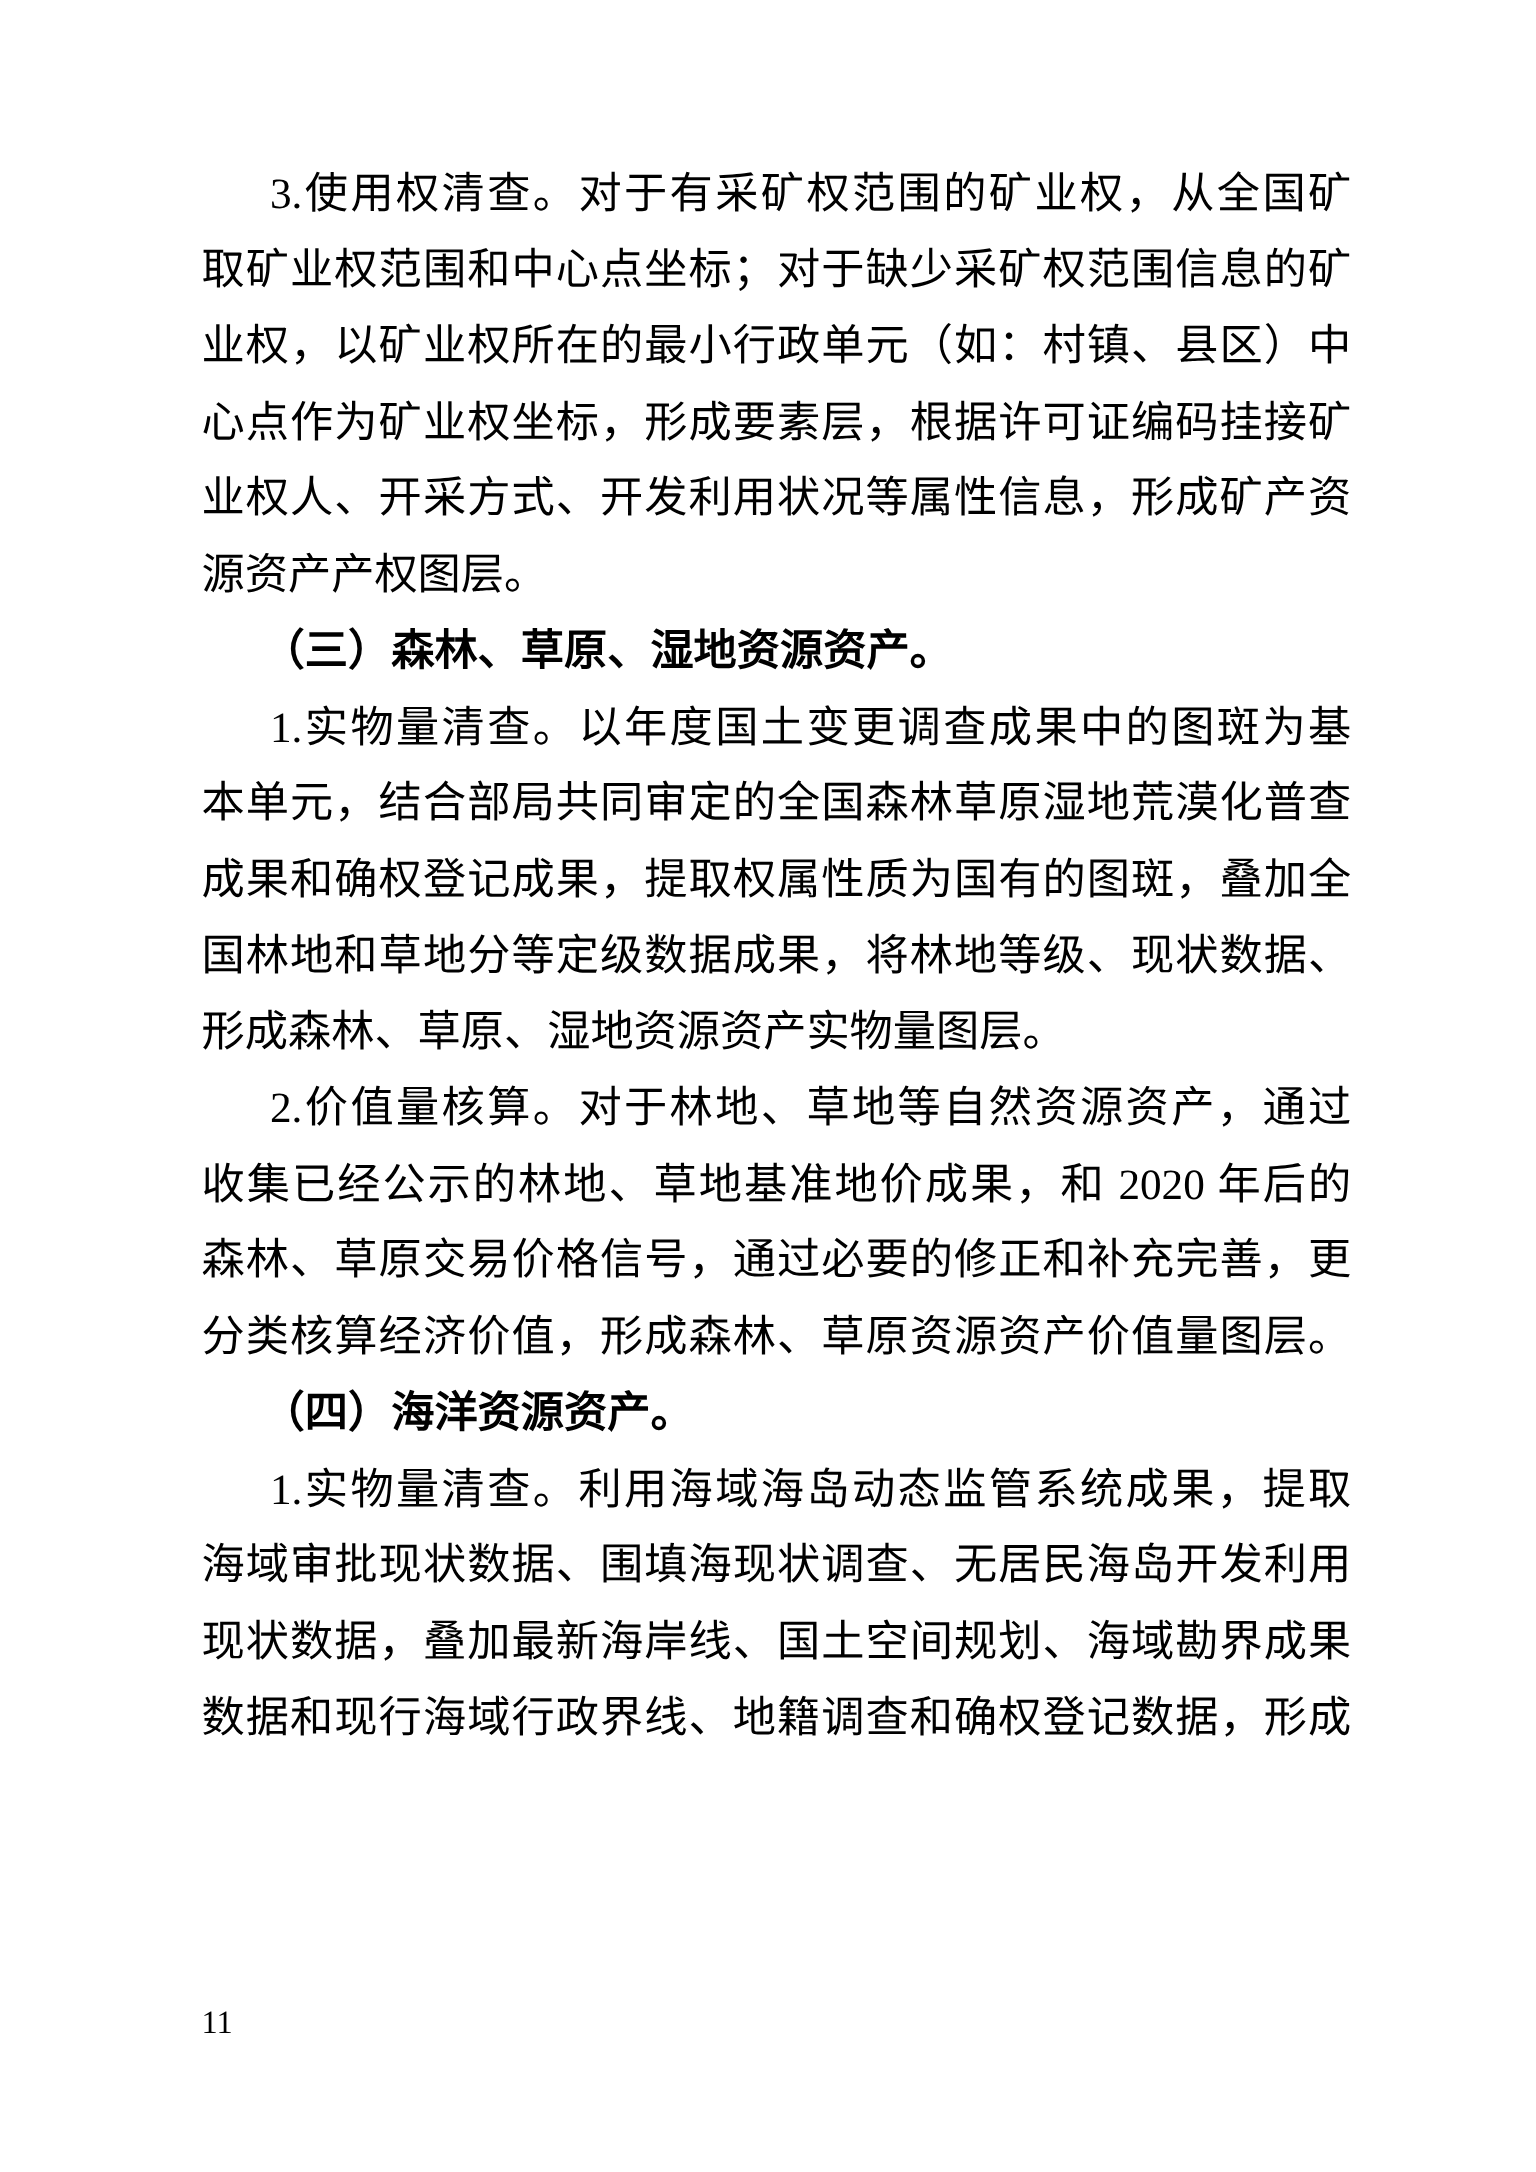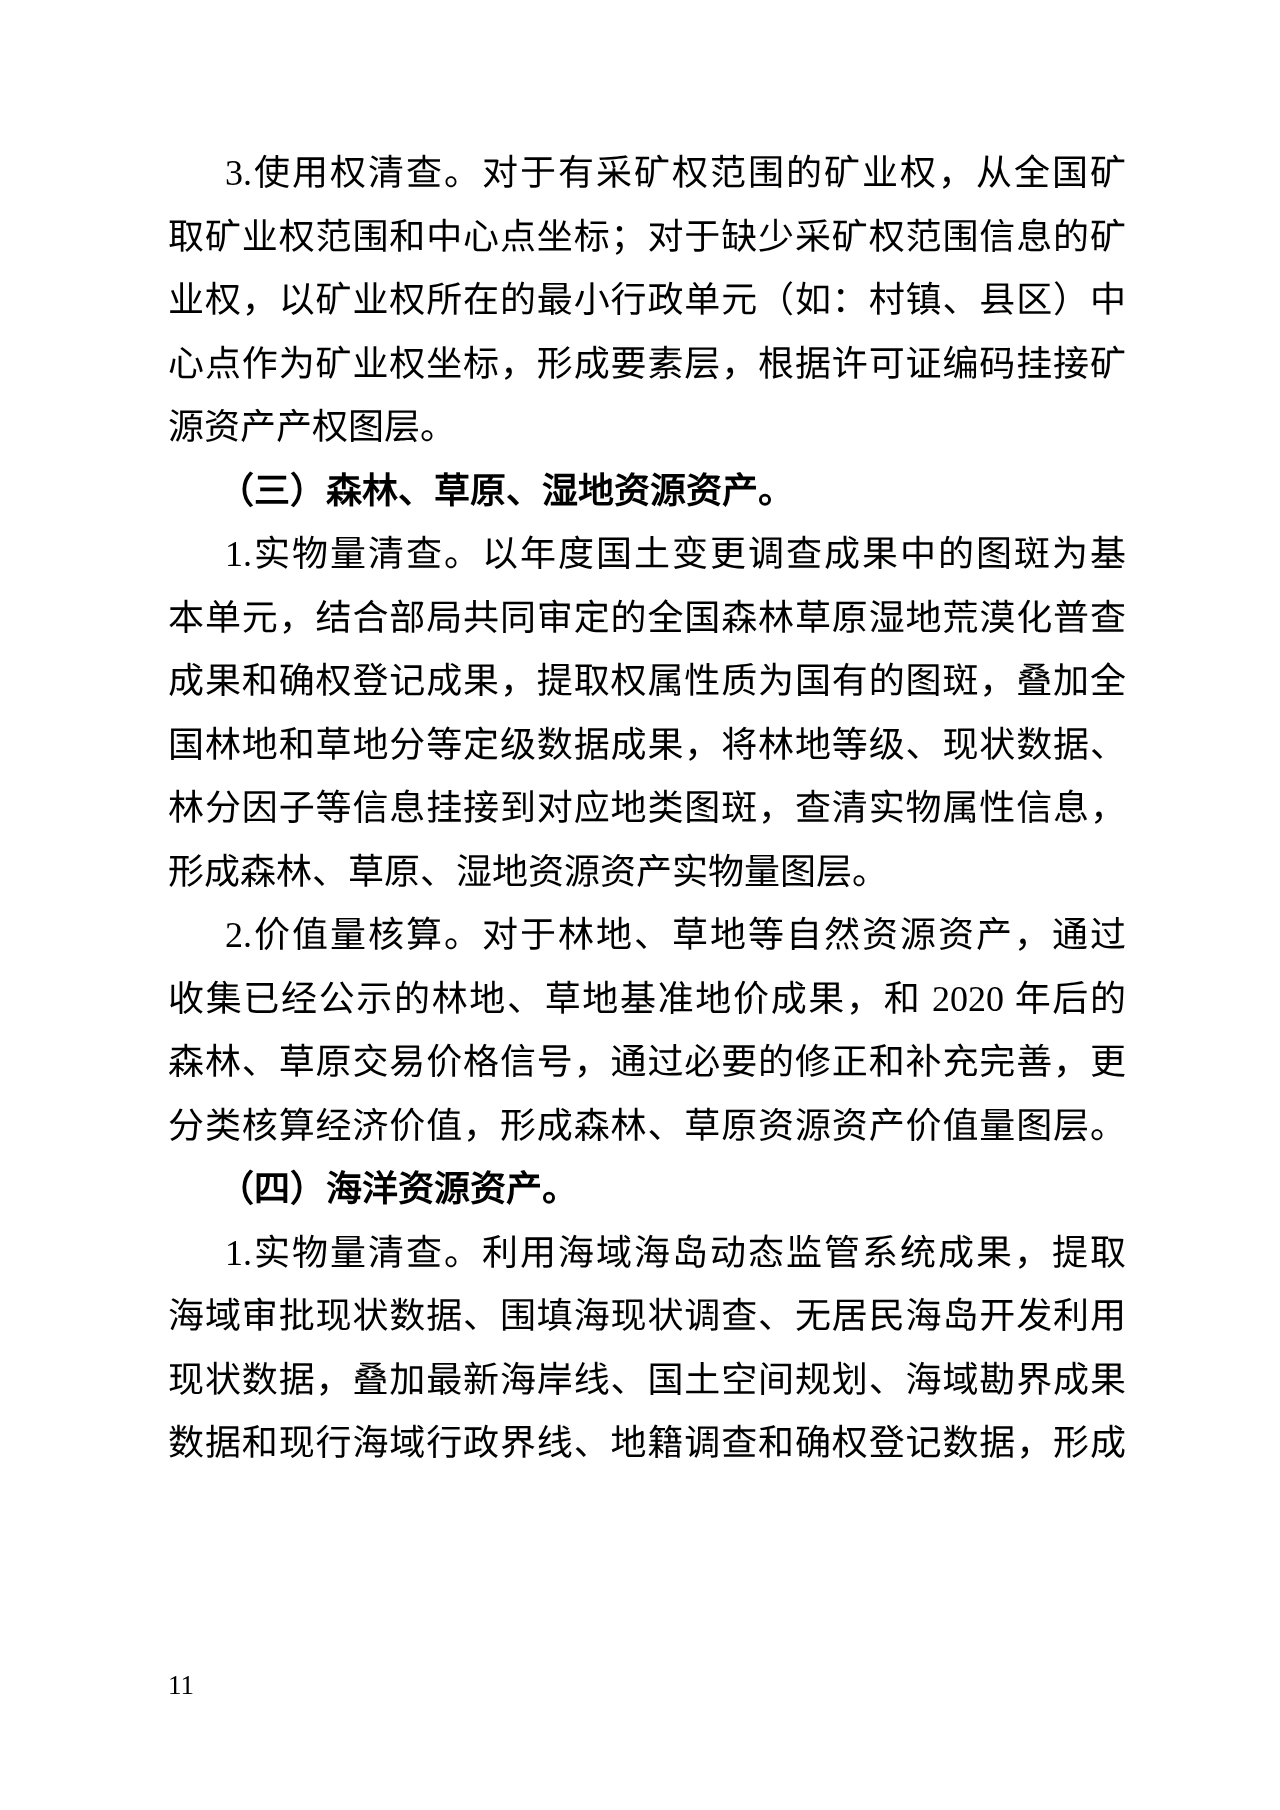--- a/index.html
+++ b/index.html
@@ -17,21 +17,21 @@
     position: relative;
     width: 1280px;
     height: 1810px;
     background: #ffffff;
     overflow: hidden;
   }
   
   .doc {
     position: absolute;
     left: 168px;
-    top: 142px;
+    top: 130px;
     width: 958px;
   }
   .line {
     height: 63.5px;
     line-height: 63.5px;
     font-size: 36px;
     overflow: hidden;
   }
   
   .line.fill {
@@ -61,27 +61,27 @@
 </style>
 </head>
 <body>
 
 <div class="page">
   <div class="doc">
       <div class="line indent fill">3.使用权清查。对于有采矿权范围的矿业权，从全国矿</div>
       <div class="line  fill">取矿业权范围和中心点坐标；对于缺少采矿权范围信息的矿</div>
       <div class="line  fill">业权，以矿业权所在的最小行政单元（如：村镇、县区）中</div>
       <div class="line  fill">心点作为矿业权坐标，形成要素层，根据许可证编码挂接矿</div>
+      <div class="line  fill">业权人、开采方式、开发利用状况等属性信息，形成矿产资</div>
       <div class="line">源资产产权图层。</div>
       <div class="line heading">（三）森林、草原、湿地资源资产。</div>
       <div class="line indent fill">1.实物量清查。以年度国土变更调查成果中的图斑为基</div>
       <div class="line  fill">本单元，结合部局共同审定的全国森林草原湿地荒漠化普查</div>
       <div class="line  fill">成果和确权登记成果，提取权属性质为国有的图斑，叠加全</div>
       <div class="line  fill">国林地和草地分等定级数据成果，将林地等级、现状数据、</div>
-      <div class="line  fill">林分因子等信息挂接到对应地类图斑，查清实物属性信息，</div>
       <div class="line">形成森林、草原、湿地资源资产实物量图层。</div>
       <div class="line indent fill">2.价值量核算。对于林地、草地等自然资源资产，通过</div>
       <div class="line  fill">收集已经公示的林地、草地基准地价成果，和 2020 年后的</div>
       <div class="line  fill">森林、草原交易价格信号，通过必要的修正和补充完善，更</div>
       <div class="line  fill">分类核算经济价值，形成森林、草原资源资产价值量图层。</div>
       <div class="line heading">（四）海洋资源资产。</div>
       <div class="line indent fill">1.实物量清查。利用海域海岛动态监管系统成果，提取</div>
       <div class="line  fill">海域审批现状数据、围填海现状调查、无居民海岛开发利用</div>
       <div class="line  fill">现状数据，叠加最新海岸线、国土空间规划、海域勘界成果</div>
       <div class="line  fill">数据和现行海域行政界线、地籍调查和确权登记数据，形成</div>

